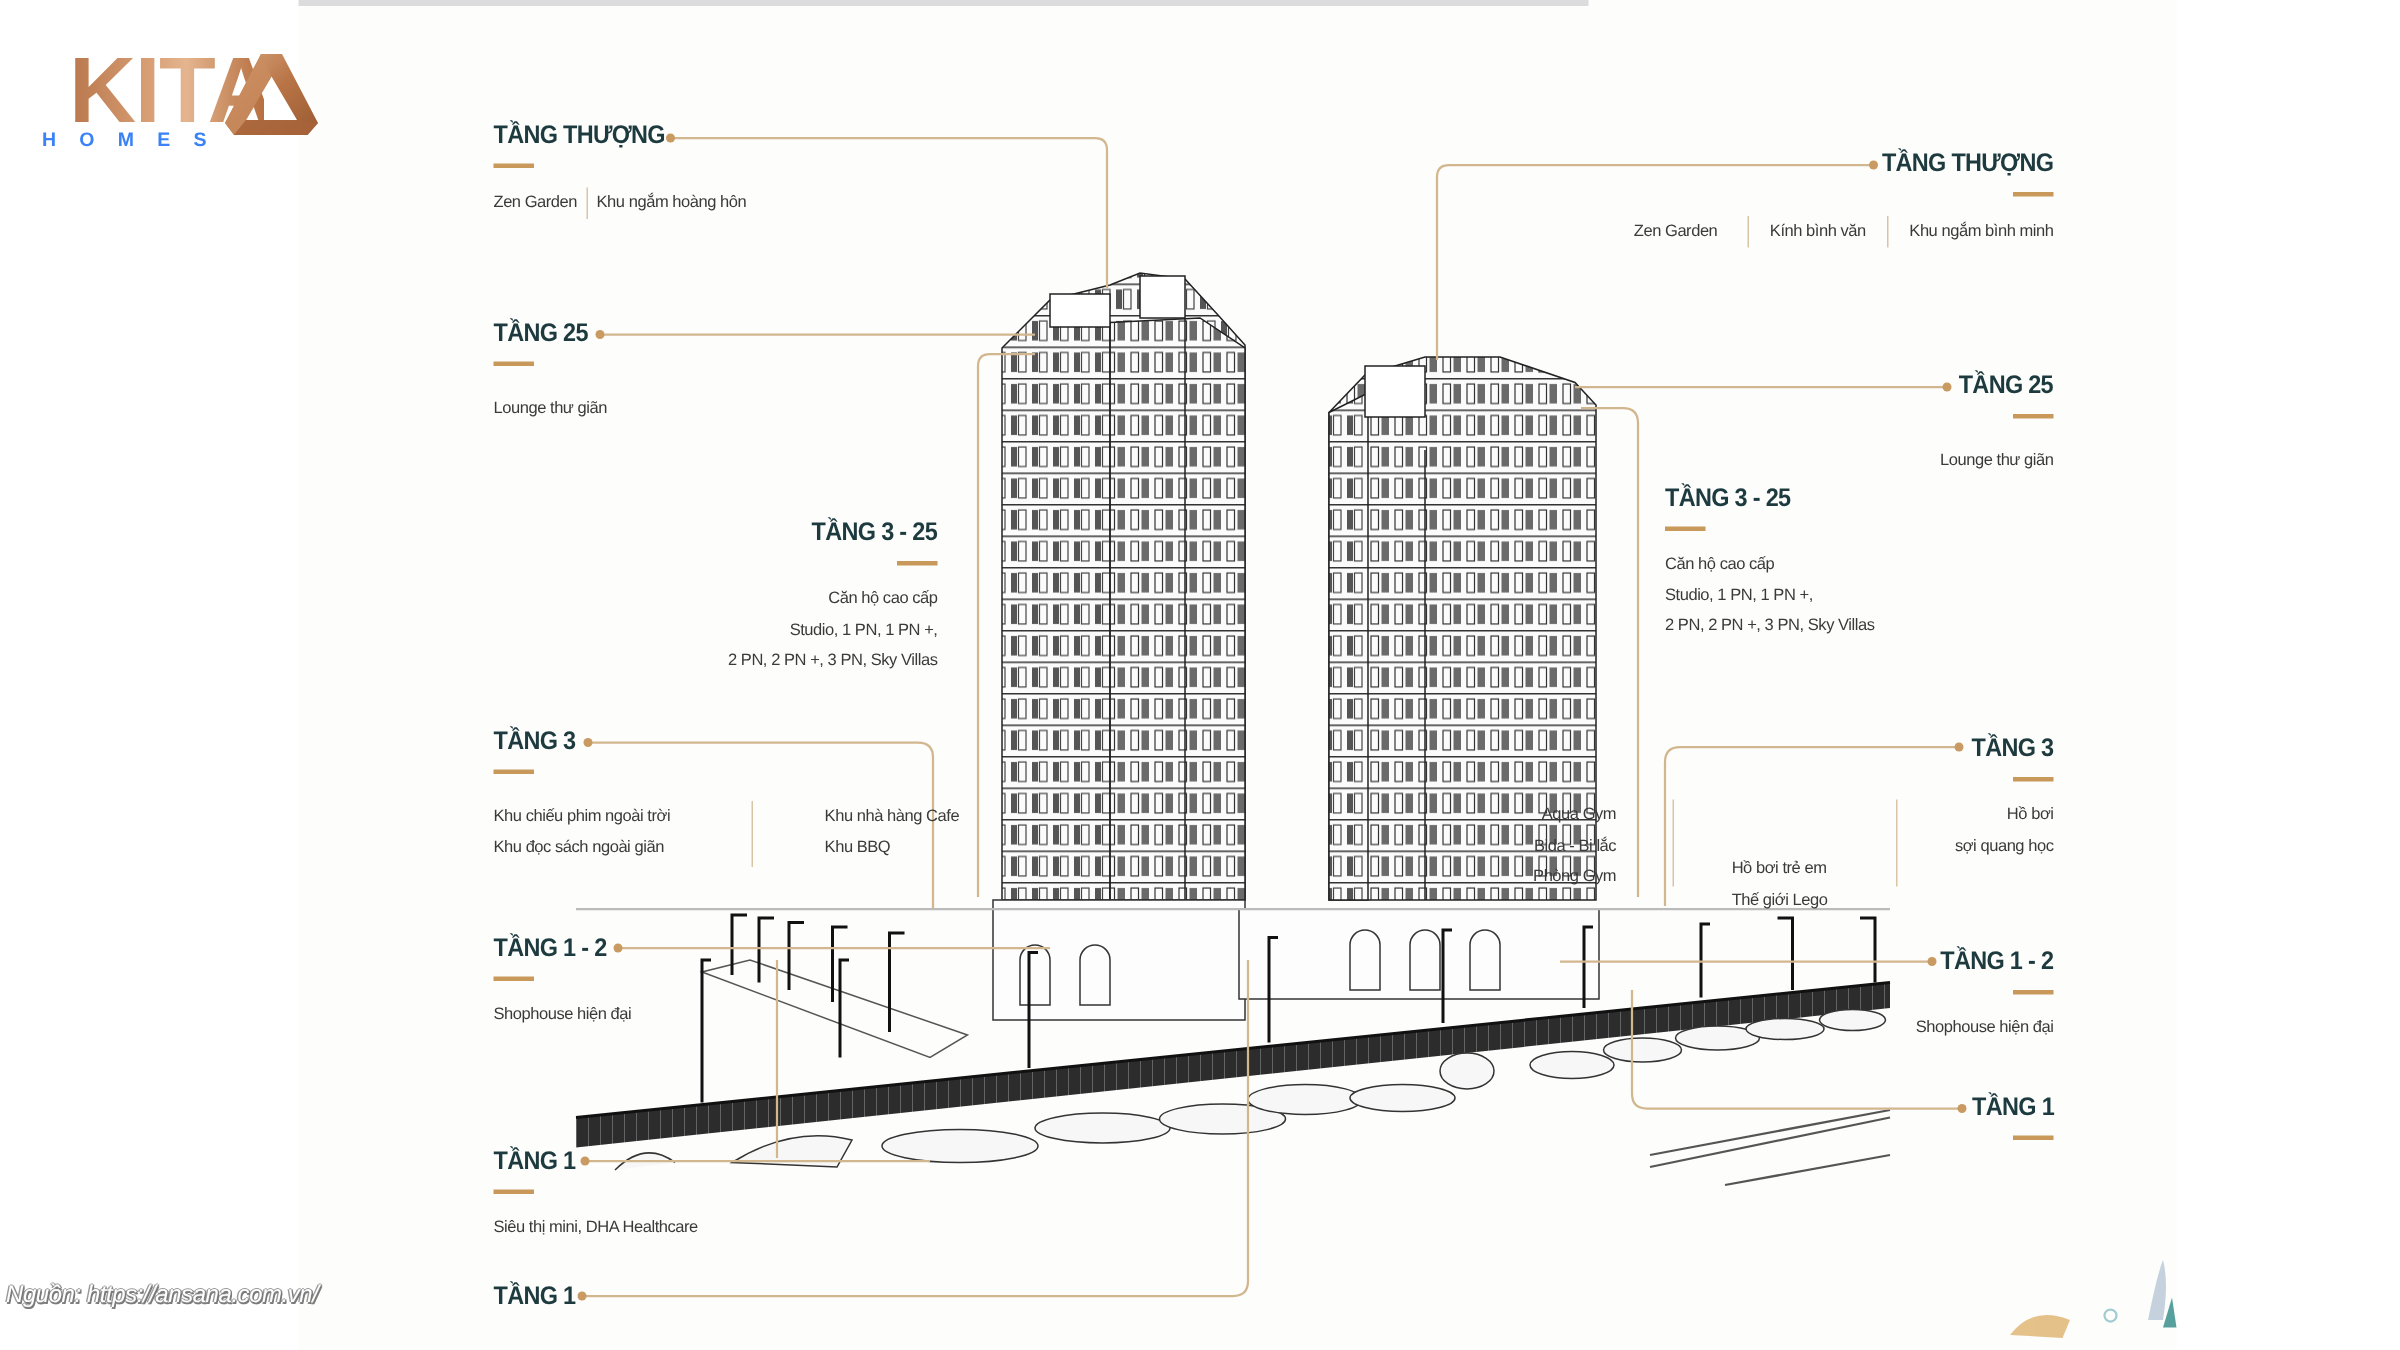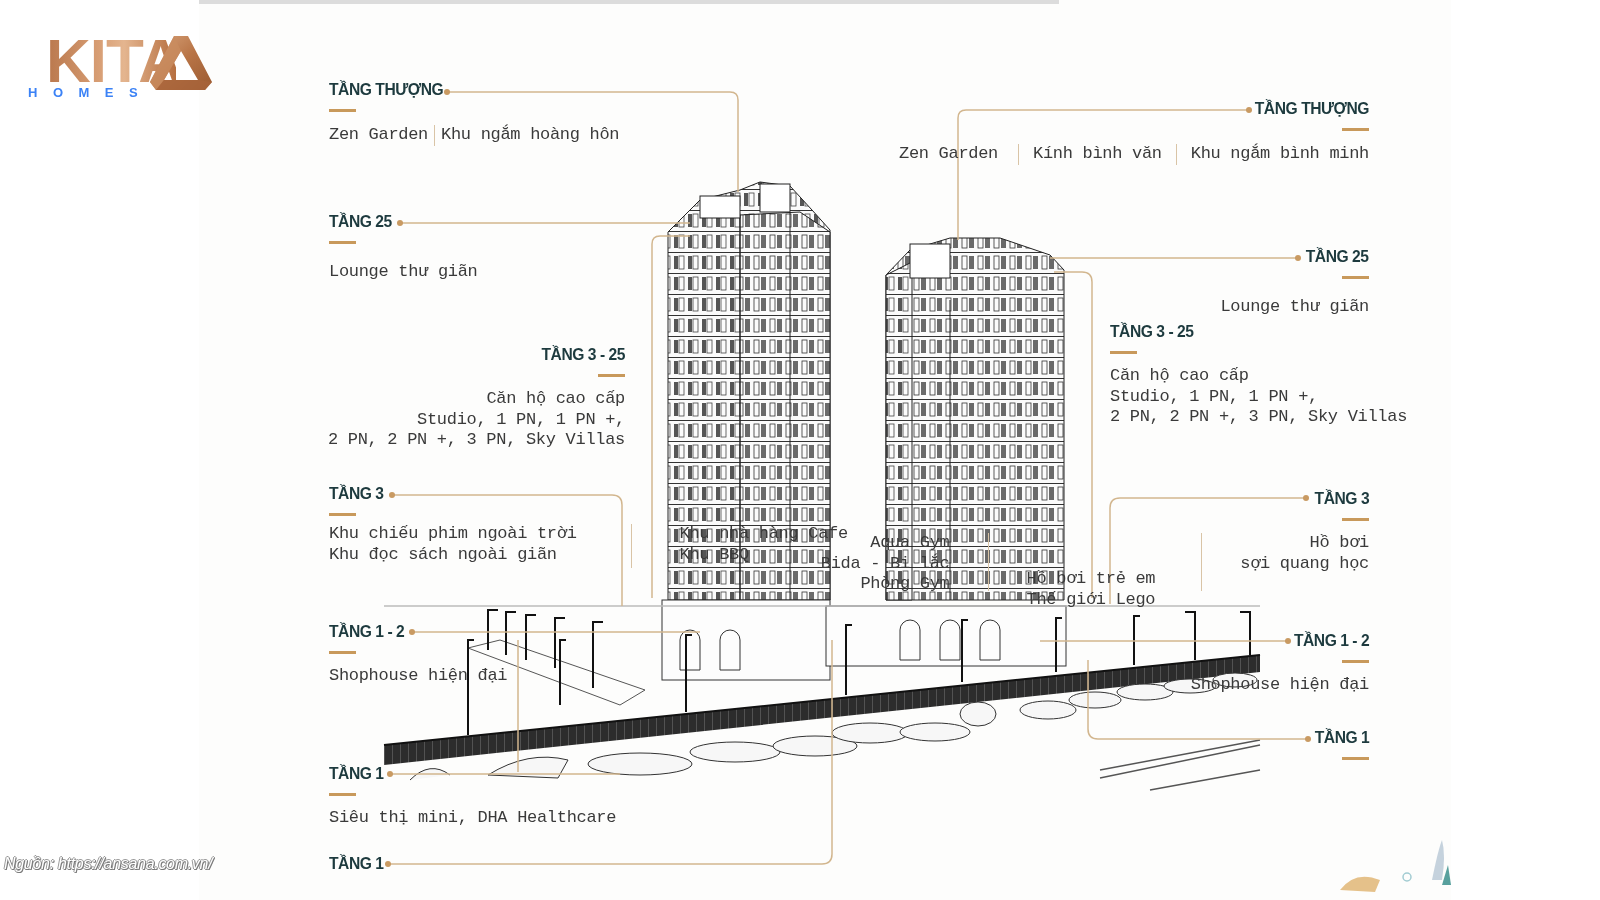--- a/index.html
+++ b/index.html
@@ -21,21 +21,21 @@
   .banner { position: absolute; left: 1027px; top: 3px; width: 424px; height: 68px; background: #205058;
     clip-path: polygon(8px 0, 100% 0, 100% 100%, 0 100%); display: flex; align-items: center; justify-content: center; }
   .banner-text { color: #f4f6f4; font-size: 27px; font-weight: 700; letter-spacing: -0.4px; transform: scaleX(0.92); white-space: nowrap; padding-left: 10px; }
 
   
   .floor { position: absolute; }
   .floor-title { font-size: 17px; font-weight: 700; color: #1d3a3e; letter-spacing: -0.5px; white-space: nowrap; line-height: 20px; transform: scaleX(0.92); transform-origin: left center; }
   .floor.right .floor-title { transform-origin: right center; text-align: right; }
   .accent { width: 27px; height: 3px; background: #c8995b; margin-top: 9px; }
   .floor.right .accent { margin-left: auto; }
-  .desc { font-size: 17px; color: #3a3a3a; line-height: 20.5px; white-space: nowrap; margin-top: 16px; letter-spacing: -0.3px; font-family: Liberation Mono, monospace; }
+  .desc { font-size: 11px; color: #3a3a3a; line-height: 20.5px; white-space: nowrap; margin-top: 16px; letter-spacing: -0.3px; }
   .floor.right .desc { text-align: right; }
   .desc-row { display: flex; align-items: flex-start; }
   .desc-col { padding: 0 10px; }
   .desc-col:first-child { padding-left: 0; }
   .desc-col:last-child { padding-right: 0; }
   .vsep { width: 1px; background: #d9c4a6; align-self: stretch; }
 
   .dot { position: absolute; width: 6px; height: 6px; border-radius: 50%; background: #c99a62; }
 
   
@@ -219,21 +219,21 @@
     <div class="desc" style="margin-top:12px;">
       <div>Căn hộ cao cấp</div>
       <div>Studio, 1 PN, 1 PN +,</div>
       <div>2 PN, 2 PN +, 3 PN, Sky Villas</div>
     </div>
   </div>
 
   <div class="floor" style="left:329px;top:484px;">
     <div class="floor-title">TẦNG 3</div>
     <div class="accent"></div>
-    <div class="desc desc-row" style="margin-top:8px;gap:36px;">
+    <div class="desc desc-row" style="margin-top:18px;gap:36px;">
       <div class="desc-col" style="padding-right:18px;">
         <div>Khu chiếu phim ngoài trời</div>
         <div>Khu đọc sách ngoài giãn</div>
       </div>
       <span class="vsep" style="height:44px;"></span>
       <div class="desc-col" style="padding-left:12px;">
         <div>Khu nhà hàng Cafe</div>
         <div>Khu BBQ</div>
       </div>
     </div>

